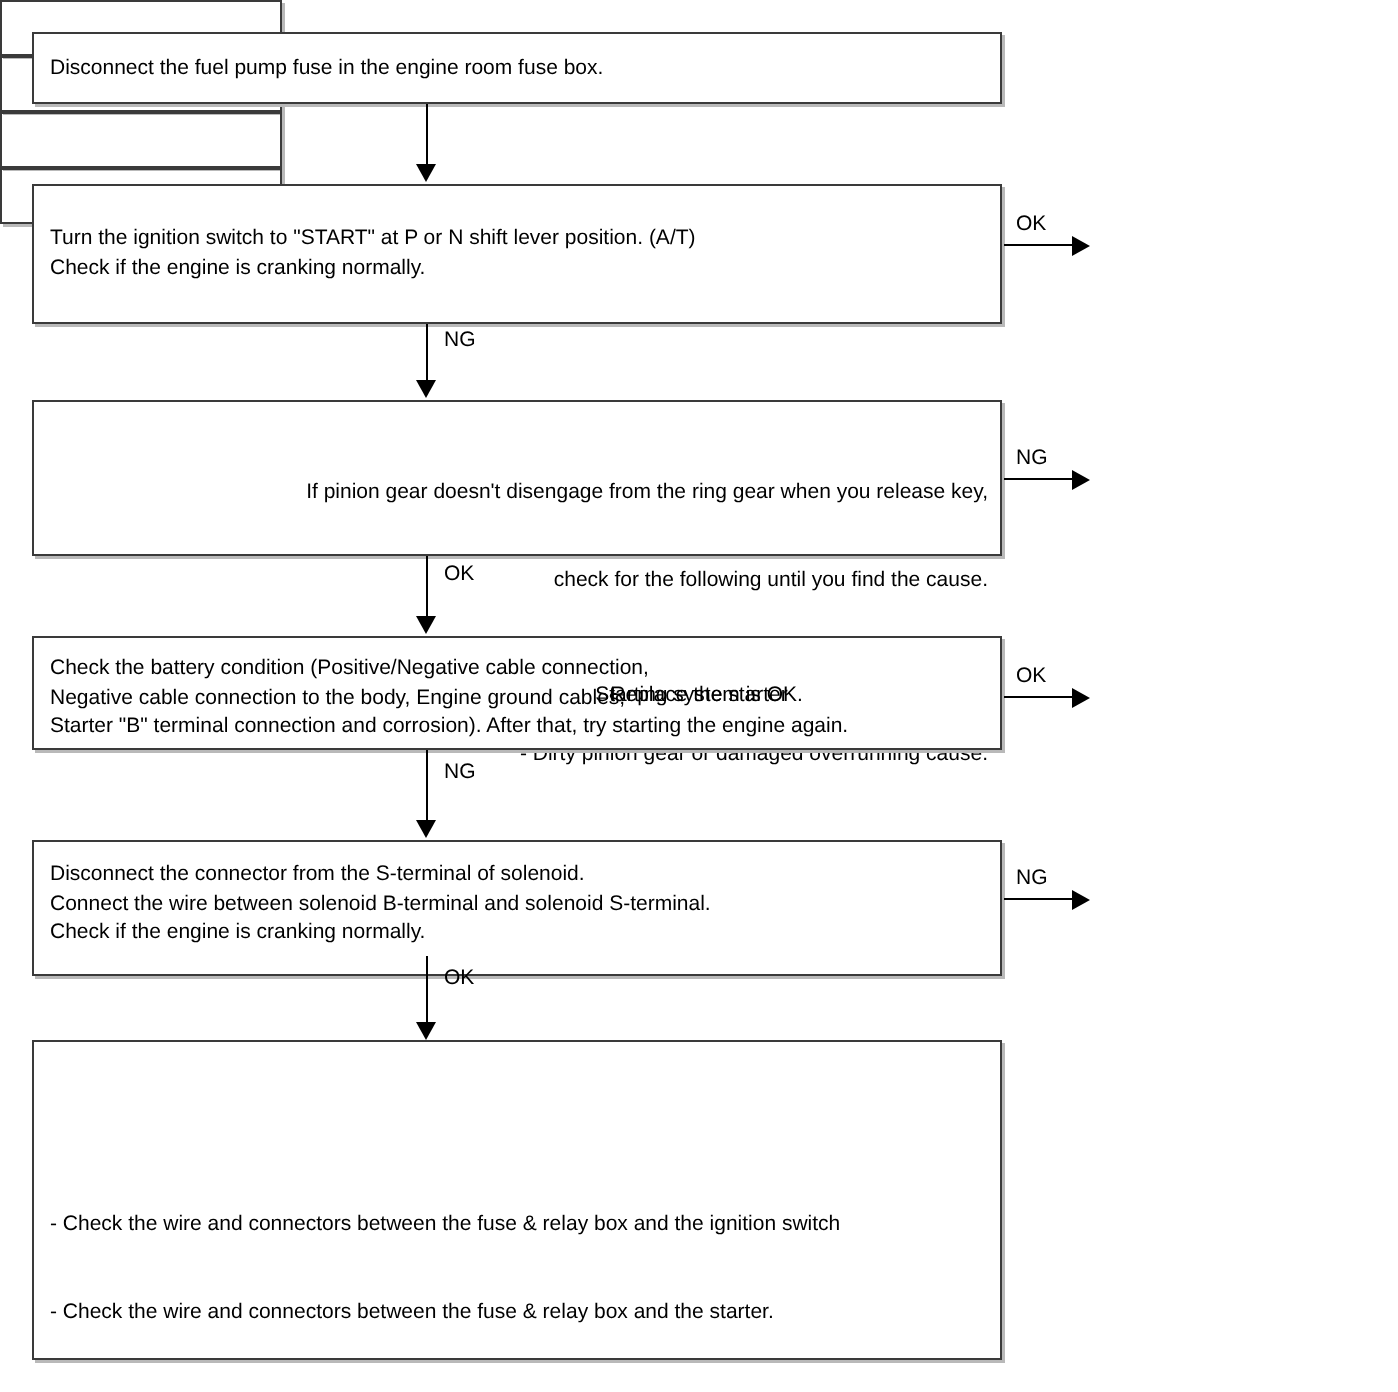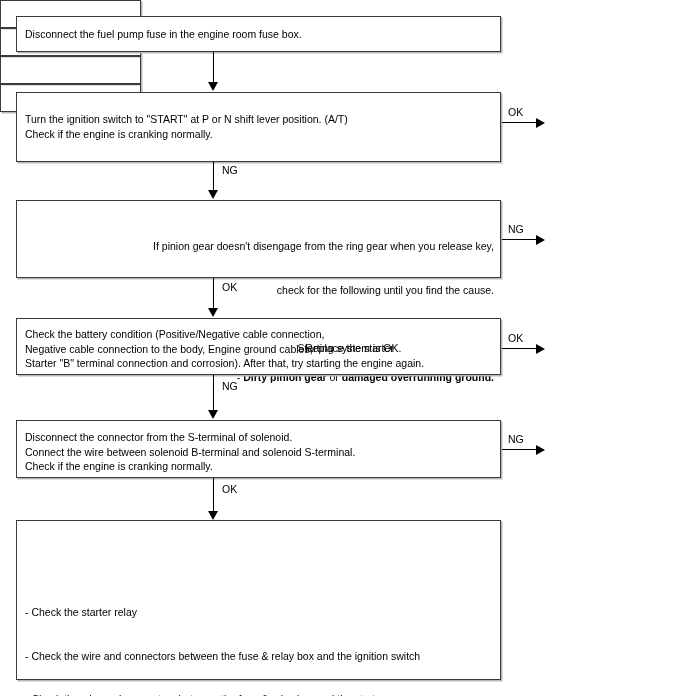--- a/index.html
+++ b/index.html
@@ -100,21 +100,21 @@
   .edge-label {
     position: absolute;
     font-size: 10.5px;
     line-height: 12px;
     color: #000000;
     white-space: nowrap;
   }
   .v-edge-label { left: 222px; }
   .h-edge-label { left: 508px; }
 
-  .bold { font-weight: bold; }
+  .bold { font-weight: normal; }
 </style>
 </head>
 <body>
 
 <div class="canvas">
 
   <div class="box main-box" style="top:16px; height:36px;">
     <div class="box-text" style="top:10px;">Disconnect the fuel pump fuse in the engine room fuse box.</div>
   </div>
 
@@ -135,21 +135,21 @@
 
   <div class="vline" style="top:162px; height:29px;"></div>
   <div class="vhead" style="top:190px;"></div>
   <div class="edge-label v-edge-label" style="top:164px;">NG</div>
 
   <div class="box main-box" style="top:200px; height:78px;">
     <div class="box-text" style="top:9px;text-align:right;">
       <div>If pinion gear doesn't disengage from the ring gear when you release key,</div>
       <div>check for the following until you find the cause.</div>
       <div><span>- </span><span class="bold">Solenoid plunger</span><span> and magnetic </span><span class="bold">switch malfunction</span></div>
-      <div><span>- </span><span class="bold">Dirty pinion gear</span><span> or </span><span class="bold">damaged overrunning ground.</span></div>
+      <div><span>- </span><span class="bold">Dirty pinion gear</span><span> or </span><span class="bold">damaged overrunning cause.</span></div>
     </div>
   </div>
 
   <div class="hline" style="top:239px;"></div>
   <div class="hhead" style="top:235px;"></div>
   <div class="edge-label h-edge-label" style="top:223px;">NG</div>
   <div class="term-box" style="top:227px;">
     <div class="term-label">Replace the starter</div>
   </div>
 
@@ -167,40 +167,39 @@
   <div class="hhead" style="top:344px;"></div>
   <div class="edge-label h-edge-label" style="top:332px;">OK</div>
   <div class="term-box" style="top:336px;">
     <div class="term-label">Starting system is OK.</div>
   </div>
 
   <div class="vline" style="top:375px; height:36px;"></div>
   <div class="vhead" style="top:410px;"></div>
   <div class="edge-label v-edge-label" style="top:380px;">NG</div>
 
-  <div class="box main-box" style="top:420px; height:58px;">
+  <div class="box main-box" style="top:420px; height:68px;">
     <div class="box-text" style="top:9px;">Disconnect the connector from the S-terminal of solenoid.
 Connect the wire between solenoid B-terminal and solenoid S-terminal.
 Check if the engine is cranking normally.</div>
   </div>
 
   <div class="hline" style="top:449px;"></div>
   <div class="hhead" style="top:445px;"></div>
   <div class="edge-label h-edge-label" style="top:433px;">NG</div>
   <div class="term-box" style="top:436px;">
     <div class="term-label">Replace the starter</div>
   </div>
 
   <div class="vline" style="top:478px; height:34px;"></div>
   <div class="vhead" style="top:511px;"></div>
   <div class="edge-label v-edge-label" style="top:483px;">OK</div>
 
   <div class="box main-box" style="top:520px; height:160px;">
     <div class="box-text" style="top:55px;">
-      <div>- Check the starter relay</div>
       <div>- Check the wire and connectors between the fuse &amp; relay box and the ignition switch</div>
       <div>- Check the wire and connectors between the fuse &amp; relay box and the starter.</div>
       
       
       
     </div>
   </div>
 
 </div>
 

